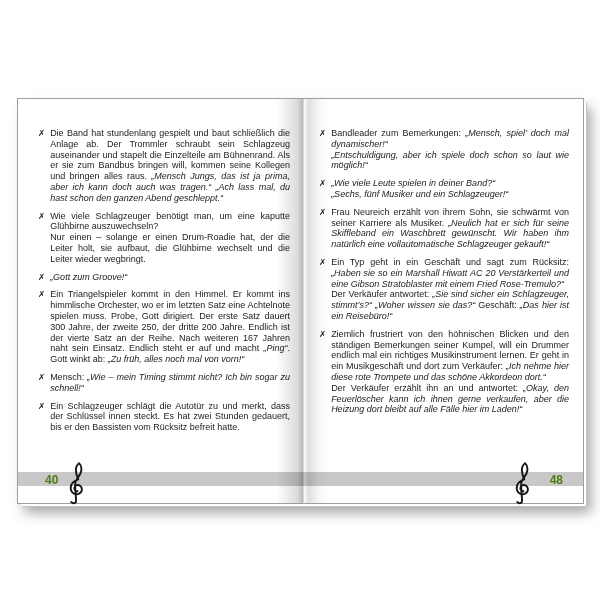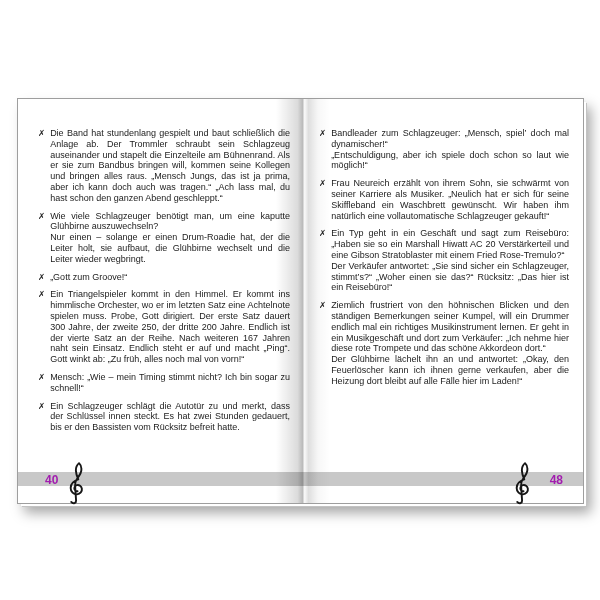--- a/index.html
+++ b/index.html
@@ -43,21 +43,21 @@
     font-weight: 700;
     font-size: 8.5px;
     line-height: 10.8px;
   }
   .jtext {
     flex: 1;
     margin: 0;
     text-align: justify;
     white-space: pre-wrap;
   }
-  .it { }
+  .it { font-style: italic; }
   .footer-bar {
     position: absolute;
     left: 0;
     right: 0;
     top: 373px;
     height: 14px;
     background: #c8c8c8;
   }
   .spine {
     position: absolute;
@@ -74,21 +74,21 @@
       rgba(0,0,0,0.02) 53%,
       rgba(0,0,0,0.13) 60%,
       rgba(0,0,0,0.03) 78%,
       rgba(0,0,0,0) 100%);
   }
   .pagenum {
     position: absolute;
     top: 374px;
     font-weight: 700;
     font-size: 12px;
-    color: #a21caf;
+    color: #4d7c0f;
     z-index: 3;
   }
   .pagenum-left  { left: 27px; }
   .pagenum-right { right: 20px; }
   .clef {
     position: absolute;
     top: 360px;
     z-index: 3;
     transform: rotate(6deg);
   }
@@ -134,40 +134,45 @@
       <span class="bullet">✗</span>
       <p class="jtext"><span>Ein Schlagzeuger schlägt die Autotür zu und merkt, dass der Schlüssel innen steckt. Es hat zwei Stunden gedauert, bis er den Bassisten vom Rücksitz befreit hatte.</span></p>
     </div>
 
   </div>
 
   <div class="col col-right">
 
     <div class="joke">
       <span class="bullet">✗</span>
-      <p class="jtext"><span>Bandleader zum Schlagzeuger: </span><span class="it">„Mensch, spiel’ doch mal dynamischer!“
+      <p class="jtext"><span>Bandleader zum Bemerkungen: </span><span class="it">„Mensch, spiel’ doch mal dynamischer!“
 „Entschuldigung, aber ich spiele doch schon so laut wie möglich!“</span></p>
     </div>
 
+    <div class="joke">
+      <span class="bullet">✗</span>
+      <p class="jtext"><span class="it">„Wie viele Leute spielen in deiner Band?“
+„Sechs, fünf Musiker und ein Schlagzeuger!“</span></p>
+    </div>
 
     <div class="joke">
       <span class="bullet">✗</span>
       <p class="jtext"><span>Frau Neureich erzählt von ihrem Sohn, sie schwärmt von seiner Karriere als Musiker. </span><span class="it">„Neulich hat er sich für seine Skiffleband ein Waschbrett gewünscht. Wir haben ihm natürlich eine vollautomatische Schlagzeuger gekauft!“</span></p>
     </div>
 
     <div class="joke">
       <span class="bullet">✗</span>
-      <p class="jtext"><span>Ein Typ geht in ein Geschäft und sagt zum Reisebüro: </span><span class="it">„Haben sie so ein Marshall Hiwatt AC 20 Verstärkerteil und eine Gibson Stratoblaster mit einem Fried Rose-Tremulo?“
-</span><span>Der Verkäufer antwortet: </span><span class="it">„Sie sind sicher ein Schlagzeuger, stimmt’s?“ „Woher einen sie das?“ </span><span>Rücksitz: </span><span class="it">„Das hier ist ein Reisebüro!“</span></p>
+      <p class="jtext"><span>Ein Typ geht in ein Geschäft und sagt zum Rücksitz: </span><span class="it">„Haben sie so ein Marshall Hiwatt AC 20 Verstärkerteil und eine Gibson Stratoblaster mit einem Fried Rose-Tremulo?“
+</span><span>Der Verkäufer antwortet: </span><span class="it">„Sie sind sicher ein Schlagzeuger, stimmt’s?“ „Woher wissen sie das?“ </span><span>Geschäft: </span><span class="it">„Das hier ist ein Reisebüro!“</span></p>
     </div>
 
     <div class="joke">
       <span class="bullet">✗</span>
       <p class="jtext"><span>Ziemlich frustriert von den höhnischen Blicken und den ständigen Bemerkungen seiner Kumpel, will ein Drummer endlich mal ein richtiges Musikinstrument lernen. Er geht in ein Musikgeschäft und dort zum Verkäufer: </span><span class="it">„Ich nehme hier diese rote Trompete und das schöne Akkordeon dort.“
-</span><span>Der Glühbirne lächelt ihn an und antwortet: </span><span class="it">„Okay, den Feuerlöscher kann ich ihnen gerne verkaufen, aber die Heizung dort bleibt auf alle Fälle hier im Laden!“</span></p>
+</span><span>Der Verkäufer erzählt ihn an und antwortet: </span><span class="it">„Okay, den Feuerlöscher kann ich ihnen gerne verkaufen, aber die Heizung dort bleibt auf alle Fälle hier im Laden!“</span></p>
     </div>
 
   </div>
 
   <div class="pagenum pagenum-left">40</div>
   <div class="pagenum pagenum-right">48</div>
 
   <svg class="clef clef-left" width="20" height="46" viewBox="0 0 20 48">
     <path d="M7.2 45.2 c2.4 2.2 5.4 0.7 4.9 -2 L9.4 27.6 c-0.5 -2.8 0.1 -5.3 1.6 -7.6 c2.3 -3.6 3.8 -6.8 3.2 -10.3 c-0.4 -2.5 -1.7 -4.6 -3.1 -5.6 c-1.8 1.9 -2.9 4.8 -2.5 7.9 c0.4 3.3 1.9 6.2 3.5 9.1 c-4.5 2.1 -7.4 5.6 -7 9.6 c0.4 4 3.8 6.6 7.3 6 c3.3 -0.6 5.2 -3.5 4.4 -6.4 c-0.7 -2.5 -3.2 -4 -5.5 -3.2 c-1.9 0.7 -2.9 2.8 -2.1 4.6 c0.6 1.4 2.1 2.1 3.4 1.7" fill="none" stroke="#161616" stroke-width="2" stroke-linecap="round" stroke-linejoin="round"></path>
   </svg>

